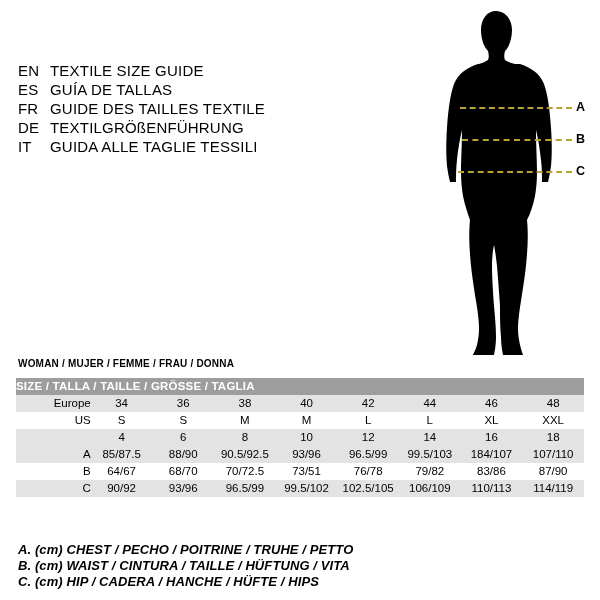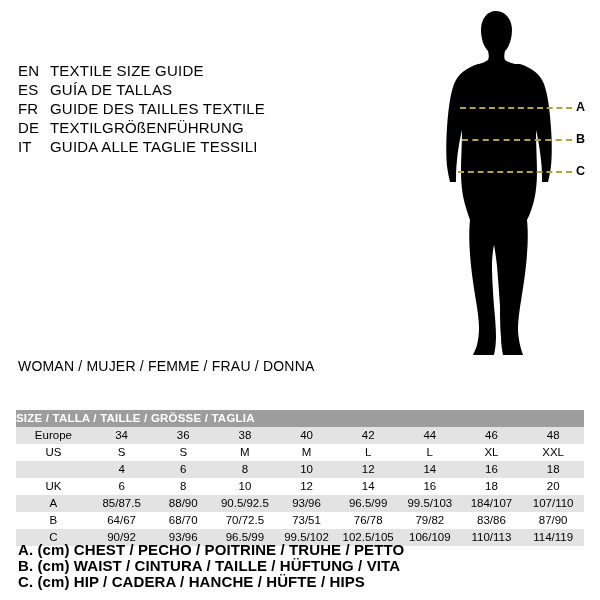--- a/index.html
+++ b/index.html
@@ -60,34 +60,33 @@
     font-size: 12.5px;
     font-weight: bold;
     color: #000;
   }
 
   
   #woman-heading {
     position: absolute;
     left: 18px;
     top: 358px;
-    font-size: 14px;
-    font-weight: normal;
+    font-size: 10px;
+    font-weight: bold;
     letter-spacing: 0.2px;
   }
 
   
   #size-table {
     position: absolute;
     left: 16px;
     top: 378px;
     width: 568px;
     border-collapse: collapse;
     font-size: 11.5px;
-    margin-top: 32px;
   }
   #size-table td {
     height: 17px;
     padding: 0;
     line-height: 17px;
   }
   .hdr-row td {
     background: #9d9d9d;
     color: #ffffff;
     font-weight: bold;
@@ -97,40 +96,41 @@
   }
   .row-alt td {
     background: #e3e3e3;
   }
   .row-plain td {
     background: #ffffff;
   }
   .c-label {
     width: 74px;
     padding-left: 6px;
-    text-align: center;
+    text-align: right;
   }
   .c-val {
     text-align: center;
     width: 61px;
   }
 
   
   #footnotes {
     position: absolute;
     left: 18px;
     top: 542px;
     width: 560px;
   }
   .foot-row {
-    font-size: 15px;
+    font-size: 13px;
     font-weight: bold;
     height: 16px;
     line-height: 16px;
     letter-spacing: 0.1px;
+    font-style: italic;
   }
 </style>
 </head>
 <body>
 
 <div id="lang-block">
   <div class="lang-row">
     <span class="lang-code">EN</span>
     <span class="lang-title">TEXTILE SIZE GUIDE</span>
   </div>
@@ -250,31 +250,20 @@
     <td class="c-val">4</td>
     <td class="c-val">6</td>
     <td class="c-val">8</td>
     <td class="c-val">10</td>
     <td class="c-val">12</td>
     <td class="c-val">14</td>
     <td class="c-val">16</td>
     <td class="c-val">18</td>
   </tr>
 
-  <tr class="row-plain">
-    <td class="c-label">UK</td>
-    <td class="c-val">6</td>
-    <td class="c-val">8</td>
-    <td class="c-val">10</td>
-    <td class="c-val">12</td>
-    <td class="c-val">14</td>
-    <td class="c-val">16</td>
-    <td class="c-val">18</td>
-    <td class="c-val">20</td>
-  </tr>
 
   <tr class="row-alt">
     <td class="c-label">A</td>
     <td class="c-val">85/87.5</td>
     <td class="c-val">88/90</td>
     <td class="c-val">90.5/92.5</td>
     <td class="c-val">93/96</td>
     <td class="c-val">96.5/99</td>
     <td class="c-val">99.5/103</td>
     <td class="c-val">184/107</td>

